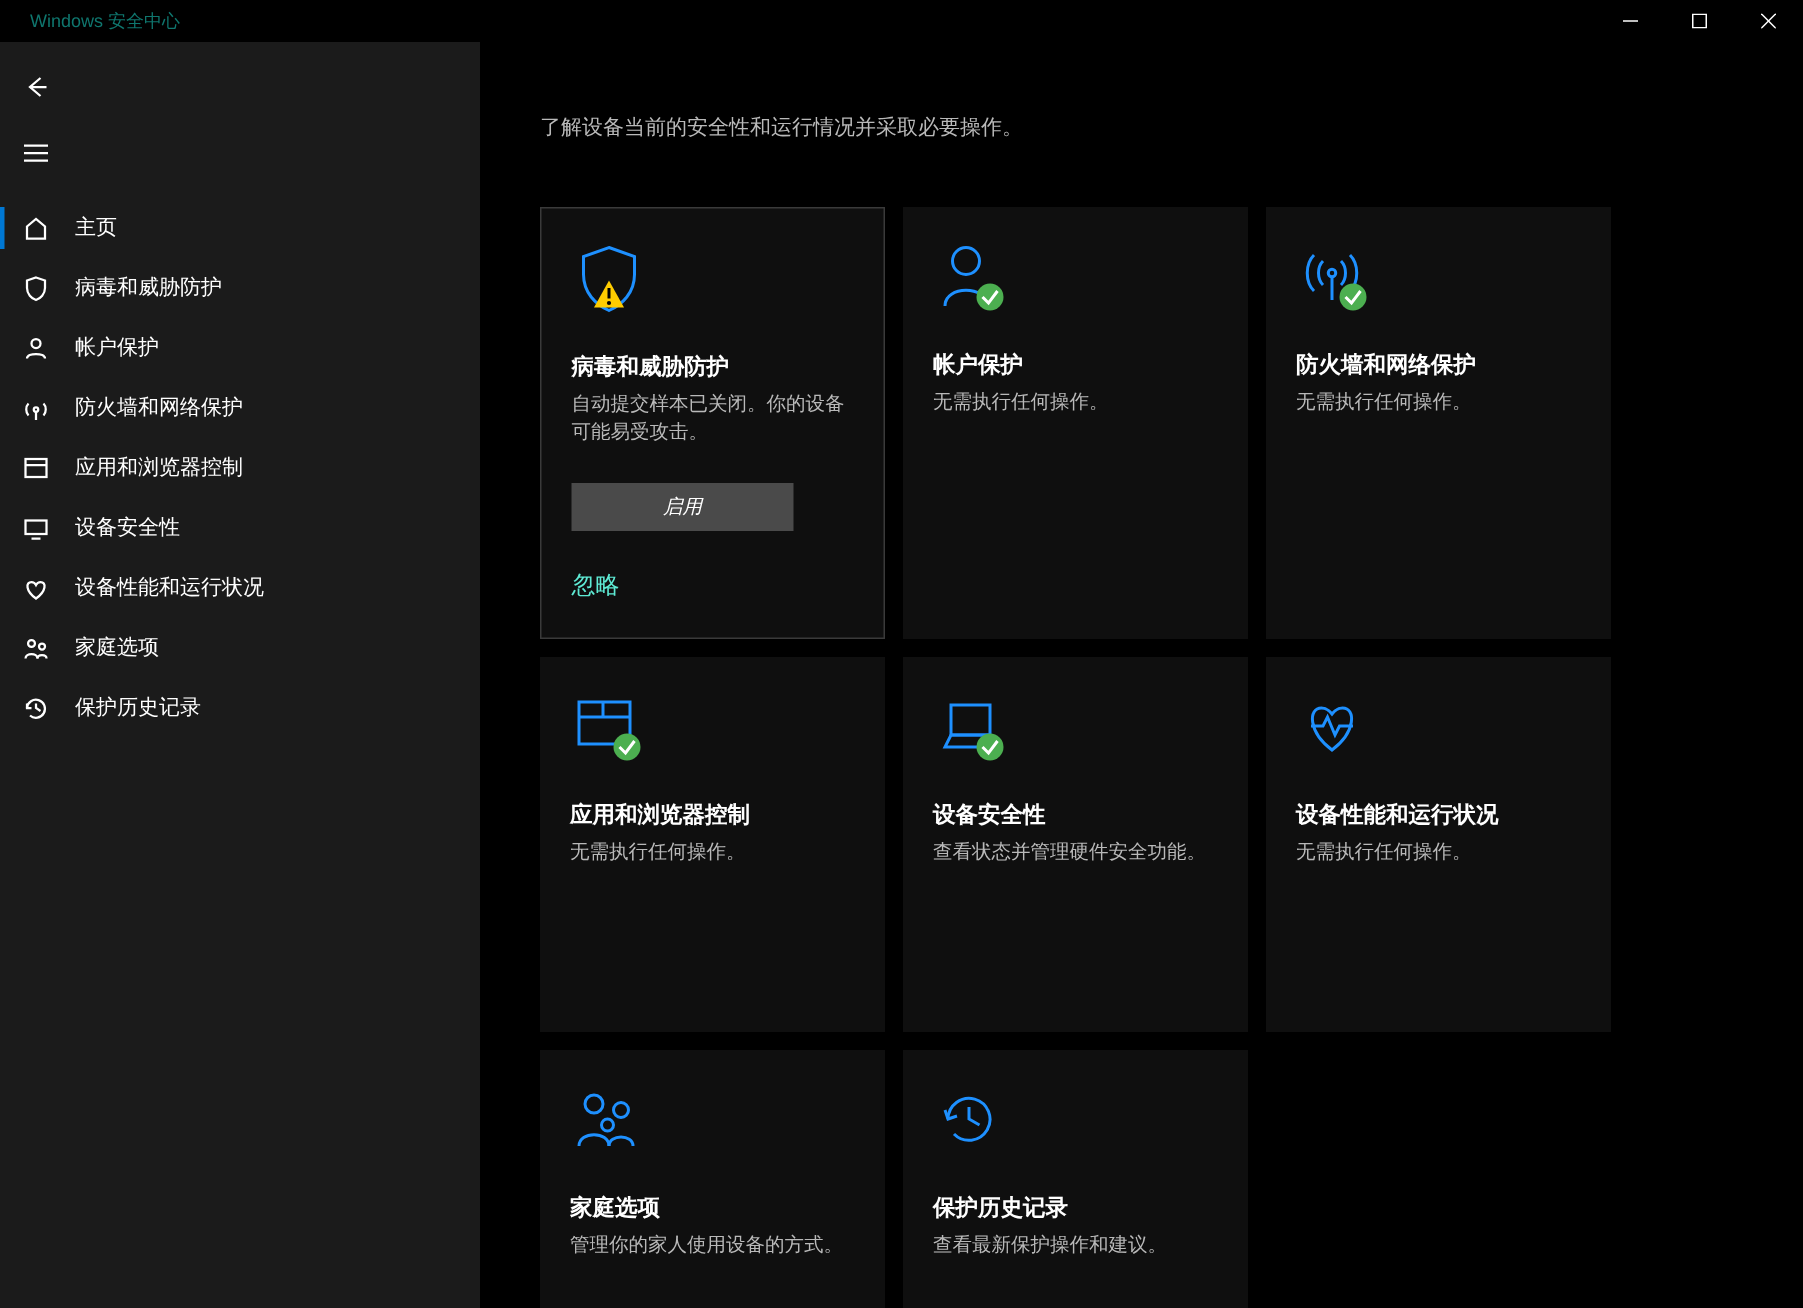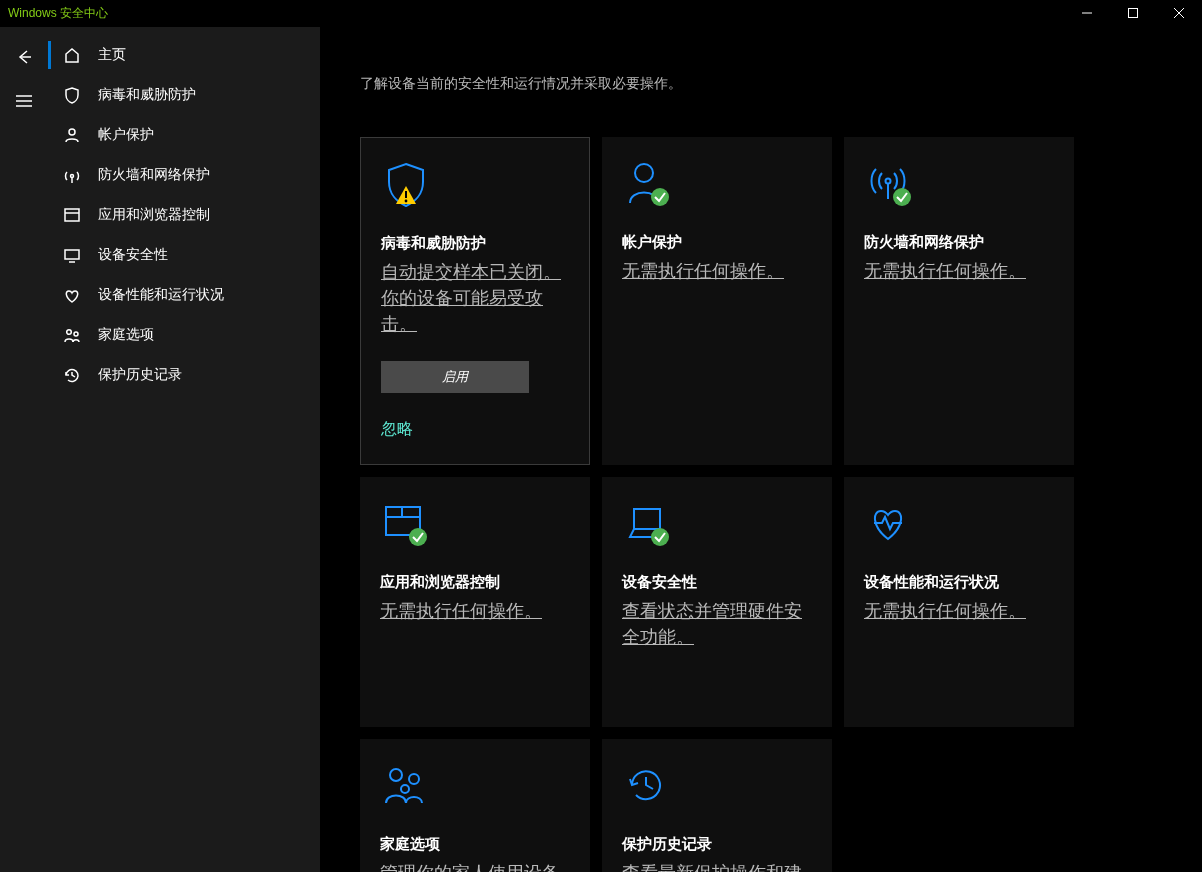--- a/index.html
+++ b/index.html
@@ -11,46 +11,46 @@
     --text:#ffffff;
     --text-muted:#b9b9b9;
     --ok-green:#4caf50;
     --warn-yellow:#ffcc00;
     --btn-bg:#4a4a4a;
     --btn-bg2:#3a3a3a;
     --border:#3a3a3a;
   }
   html,body{margin:0;padding:0;width:1202px;height:872px;background:var(--bg-main);font-family:"Segoe UI","Microsoft YaHei",sans-serif;color:var(--text);overflow:hidden;}
   .window{display:flex;flex-direction:column;width:100%;height:100%;}
-  .titlebar{height:32px;display:flex;align-items:center;padding-left:8px;font-size:12px;color:#84cc16;justify-content:center;}
+  .titlebar{height:32px;display:flex;align-items:center;padding-left:20px;font-size:12px;color:#0f766e;justify-content:center;}
   .titlebar-title{flex:0 0 auto;}
   .titlebar-spacer{flex:1 1 auto;}
   .sysbtns{display:flex;height:100%;}
   .sysbtn{width:46px;height:100%;display:flex;align-items:center;justify-content:center;color:#fff;}
   .sysbtn svg{stroke:#fff;}
   .body{flex:1 1 auto;display:flex;min-height:0;}
-  .sidebar{width:320px;background:var(--bg-sidebar);display:flex;flex-direction:row;}
+  .sidebar{width:320px;background:var(--bg-sidebar);display:flex;flex-direction:column;}
   .sb-top{padding-top:8px;}
   .sb-iconbtn{width:48px;height:44px;display:flex;align-items:center;justify-content:center;margin-left:0;}
   .nav{margin-top:8px;}
   .navitem{display:flex;align-items:center;height:40px;padding-left:14px;gap:16px;font-size:14px;color:var(--text);position:relative;}
   .navitem .navicon{width:20px;height:20px;display:flex;align-items:center;justify-content:center;color:#fff;}
   .navitem.selected::before{content:"";position:absolute;left:0;top:6px;bottom:6px;width:3px;background:var(--accent);}
   .sidebar-spacer{flex:1 1 auto;}
   .sidebar-bottom .navitem{margin-bottom:12px;}
   .main{flex:1 1 auto;overflow:auto;padding:48px 40px 40px 40px;}
   .page-title{font-size:28px;font-weight:600;margin:0 0 14px 0;}
   .page-sub{font-size:14px;color:var(--text-muted);margin-bottom:44px;}
   .cards{display:grid;grid-template-columns:repeat(3, 230px);gap:12px;}
   .card{background:var(--bg-card);padding:22px 20px 24px 20px;box-sizing:border-box;min-height:250px;}
   .card.highlight{border:1px solid var(--border);}
   .card-icon{height:58px;display:flex;align-items:flex-start;margin-bottom:16px;}
   .card-icon svg{overflow:visible;}
   .card-title{font-size:15px;font-weight:600;margin-bottom:6px;}
-  .card-desc{font-size:18px;color:var(--text-muted);line-height:1.45;text-decoration:underline;}
+  .card-desc{font-size:13px;color:var(--text-muted);line-height:1.45;}
   .card-btn{margin-top:24px;background:var(--btn-bg);border:none;color:#fff;font-size:13px;padding:7px 0;width:148px;text-align:center;font-style:italic;}
   .card-link{display:block;margin-top:26px;color:#5eead4;font-size:16px;}
   .badge-ok{fill:var(--ok-green);}
   .check{stroke:#fff;stroke-width:2;fill:none;}
   .icon-stroke{stroke:var(--accent-icon);stroke-width:2;fill:none;}
   .sb-svg{stroke:#fff;stroke-width:1.5;fill:none;}
 </style>
 </head>
 <body>
 

